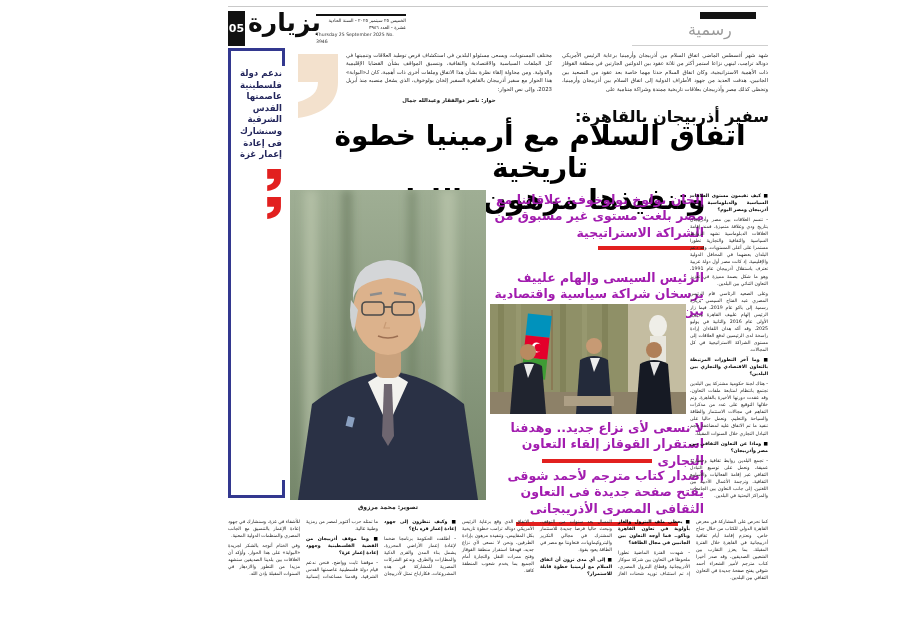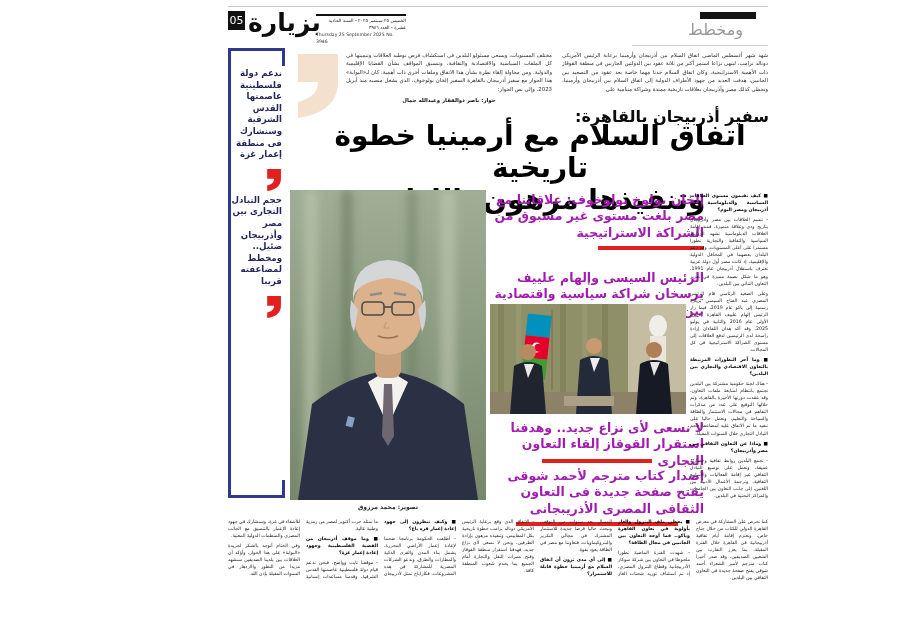--- a/index.html
+++ b/index.html
@@ -3,22 +3,22 @@
 <meta charset="utf-8">
 <style>
   html,body{margin:0;padding:0;background:#fff;}
   body{width:923px;height:630px;position:relative;overflow:hidden;
        font-family:"DejaVu Sans","Liberation Sans",sans-serif;}
   .page{position:absolute;left:228px;top:6px;width:541px;height:624px;direction:rtl;}
   .abs{position:absolute;}
   .toprule{left:0;top:0;width:540px;border-top:1px solid #c9c9c9;}
 
   
-  .numbox{left:0;top:5px;width:17px;height:19px;background:#111;color:#fff;
-          font-size:11px;font-weight:normal;display:flex;align-items:center;justify-content:center;}
+  .numbox{left:0;top:5px;width:17px;height:35px;background:#111;color:#fff;
+          font-size:11px;font-weight:bold;display:flex;align-items:center;justify-content:center;}
   .mast{left:20px;top:2px;font-size:25px;font-weight:900;color:#0d0d0d;letter-spacing:-1px;}
   .dates{left:88px;top:8px;width:90px;border-top:2px solid #111;padding-top:2px;
          font-size:4.6px;line-height:1.5;color:#222;text-align:right;direction:rtl;}
   .dates .en{direction:ltr;text-align:left;display:block;color:#333;}
   .secbar{left:472px;top:6px;width:56px;height:7px;background:#141414;}
   .secname{left:460px;top:14px;width:70px;text-align:left;font-size:16px;color:#9a9a9a;}
   .secrule{left:404px;top:39px;width:136px;border-top:1px solid #cfcfcf;}
 
   
   .intro{left:118px;top:45px;width:422px;display:flex;gap:10px;}
@@ -73,21 +73,21 @@
 <div class="page">
   <div class="abs toprule"></div>
 
   <div class="abs numbox">05</div>
   <div class="abs mast">بزيارة</div>
   <div class="abs dates">
     <span>الخميس ٢٥ سبتمبر ٢٠٢٥ - السنة الحادية عشرة - العدد ٣٩٤٦</span>
     <span class="en">Thursday 25 September 2025  No. 3946</span>
   </div>
   <div class="abs secbar"></div>
-  <div class="abs secname">ومخطط</div>
+  <div class="abs secname">رسمية</div>
   <div class="abs secrule"></div>
 
   <div class="abs bigquote">
     <svg width="52" height="64" viewBox="0 0 26 32">
         <path fill="#f3e1cd" d="M6 0h20v14c0 10-7 16-20 18v-8c7-2 10-5 10-10H6z"></path>
       </svg>
   </div>
 
   <div class="abs intro">
     <div class="icol">شهد شهر أغسطس الماضي اتفاق السلام بين أذربيجان وأرمينيا برعاية الرئيس الأمريكي دونالد ترامب، لينهي نزاعا استمر أكثر من ثلاثة عقود بين الدولتين الجارتين في منطقة القوقاز ذات الأهمية الاستراتيجية، وكان اتفاق السلام حدثا مهما خاصة بعد عقود من التصعيد بين الجانبين، هدفت العديد من جهود الأطراف الدولية إلى اتفاق السلام بين أذربيجان وأرمينيا، وتحظى كذلك مصر وأذربيجان بعلاقات تاريخية ممتدة وشراكة متنامية على</div>
@@ -101,25 +101,24 @@
   <div class="abs headline">
     <div>اتفاق السلام مع أرمينيا خطوة  تاريخية</div>
     <div>وتنفيذها مرهون بالإرادة</div>
   </div>
 
   <div class="abs sideframe">
     <div class="stubT"></div>
     <div class="stubB"></div>
   </div>
   <div class="abs squotes">
-    <div class="squote">ندعم دولة فلسطينية عاصمتها القدس الشرقية وسنشارك فى منطقة إعمار غزة</div>
+    <div class="squote">ندعم دولة فلسطينية عاصمتها القدس الشرقية وسنشارك فى إعادة إعمار غزة</div>
     <svg class="qmark" width="18" height="22" viewBox="0 0 26 32">
         <path fill="#e2201f" d="M6 0h20v14c0 10-7 16-20 18v-8c7-2 10-5 10-10H6z"></path>
       </svg>
-    <div class="squote">حجم التبادل التجارى بين مصر وأذربيجان ضئيل.. ومخطط لمضاعفته قريبا</div>
     <svg class="qmark" width="18" height="22" viewBox="0 0 26 32">
         <path fill="#e2201f" d="M6 0h20v14c0 10-7 16-20 18v-8c7-2 10-5 10-10H6z"></path>
       </svg>
   </div>
 
   <div class="abs portrait">
     <svg width="196" height="310" viewBox="0 0 196 310">
       <defs>
         <linearGradient id="bg1" x1="0" y1="0" x2="0" y2="1">
           <stop offset="0" stop-color="#9fae94"></stop>

